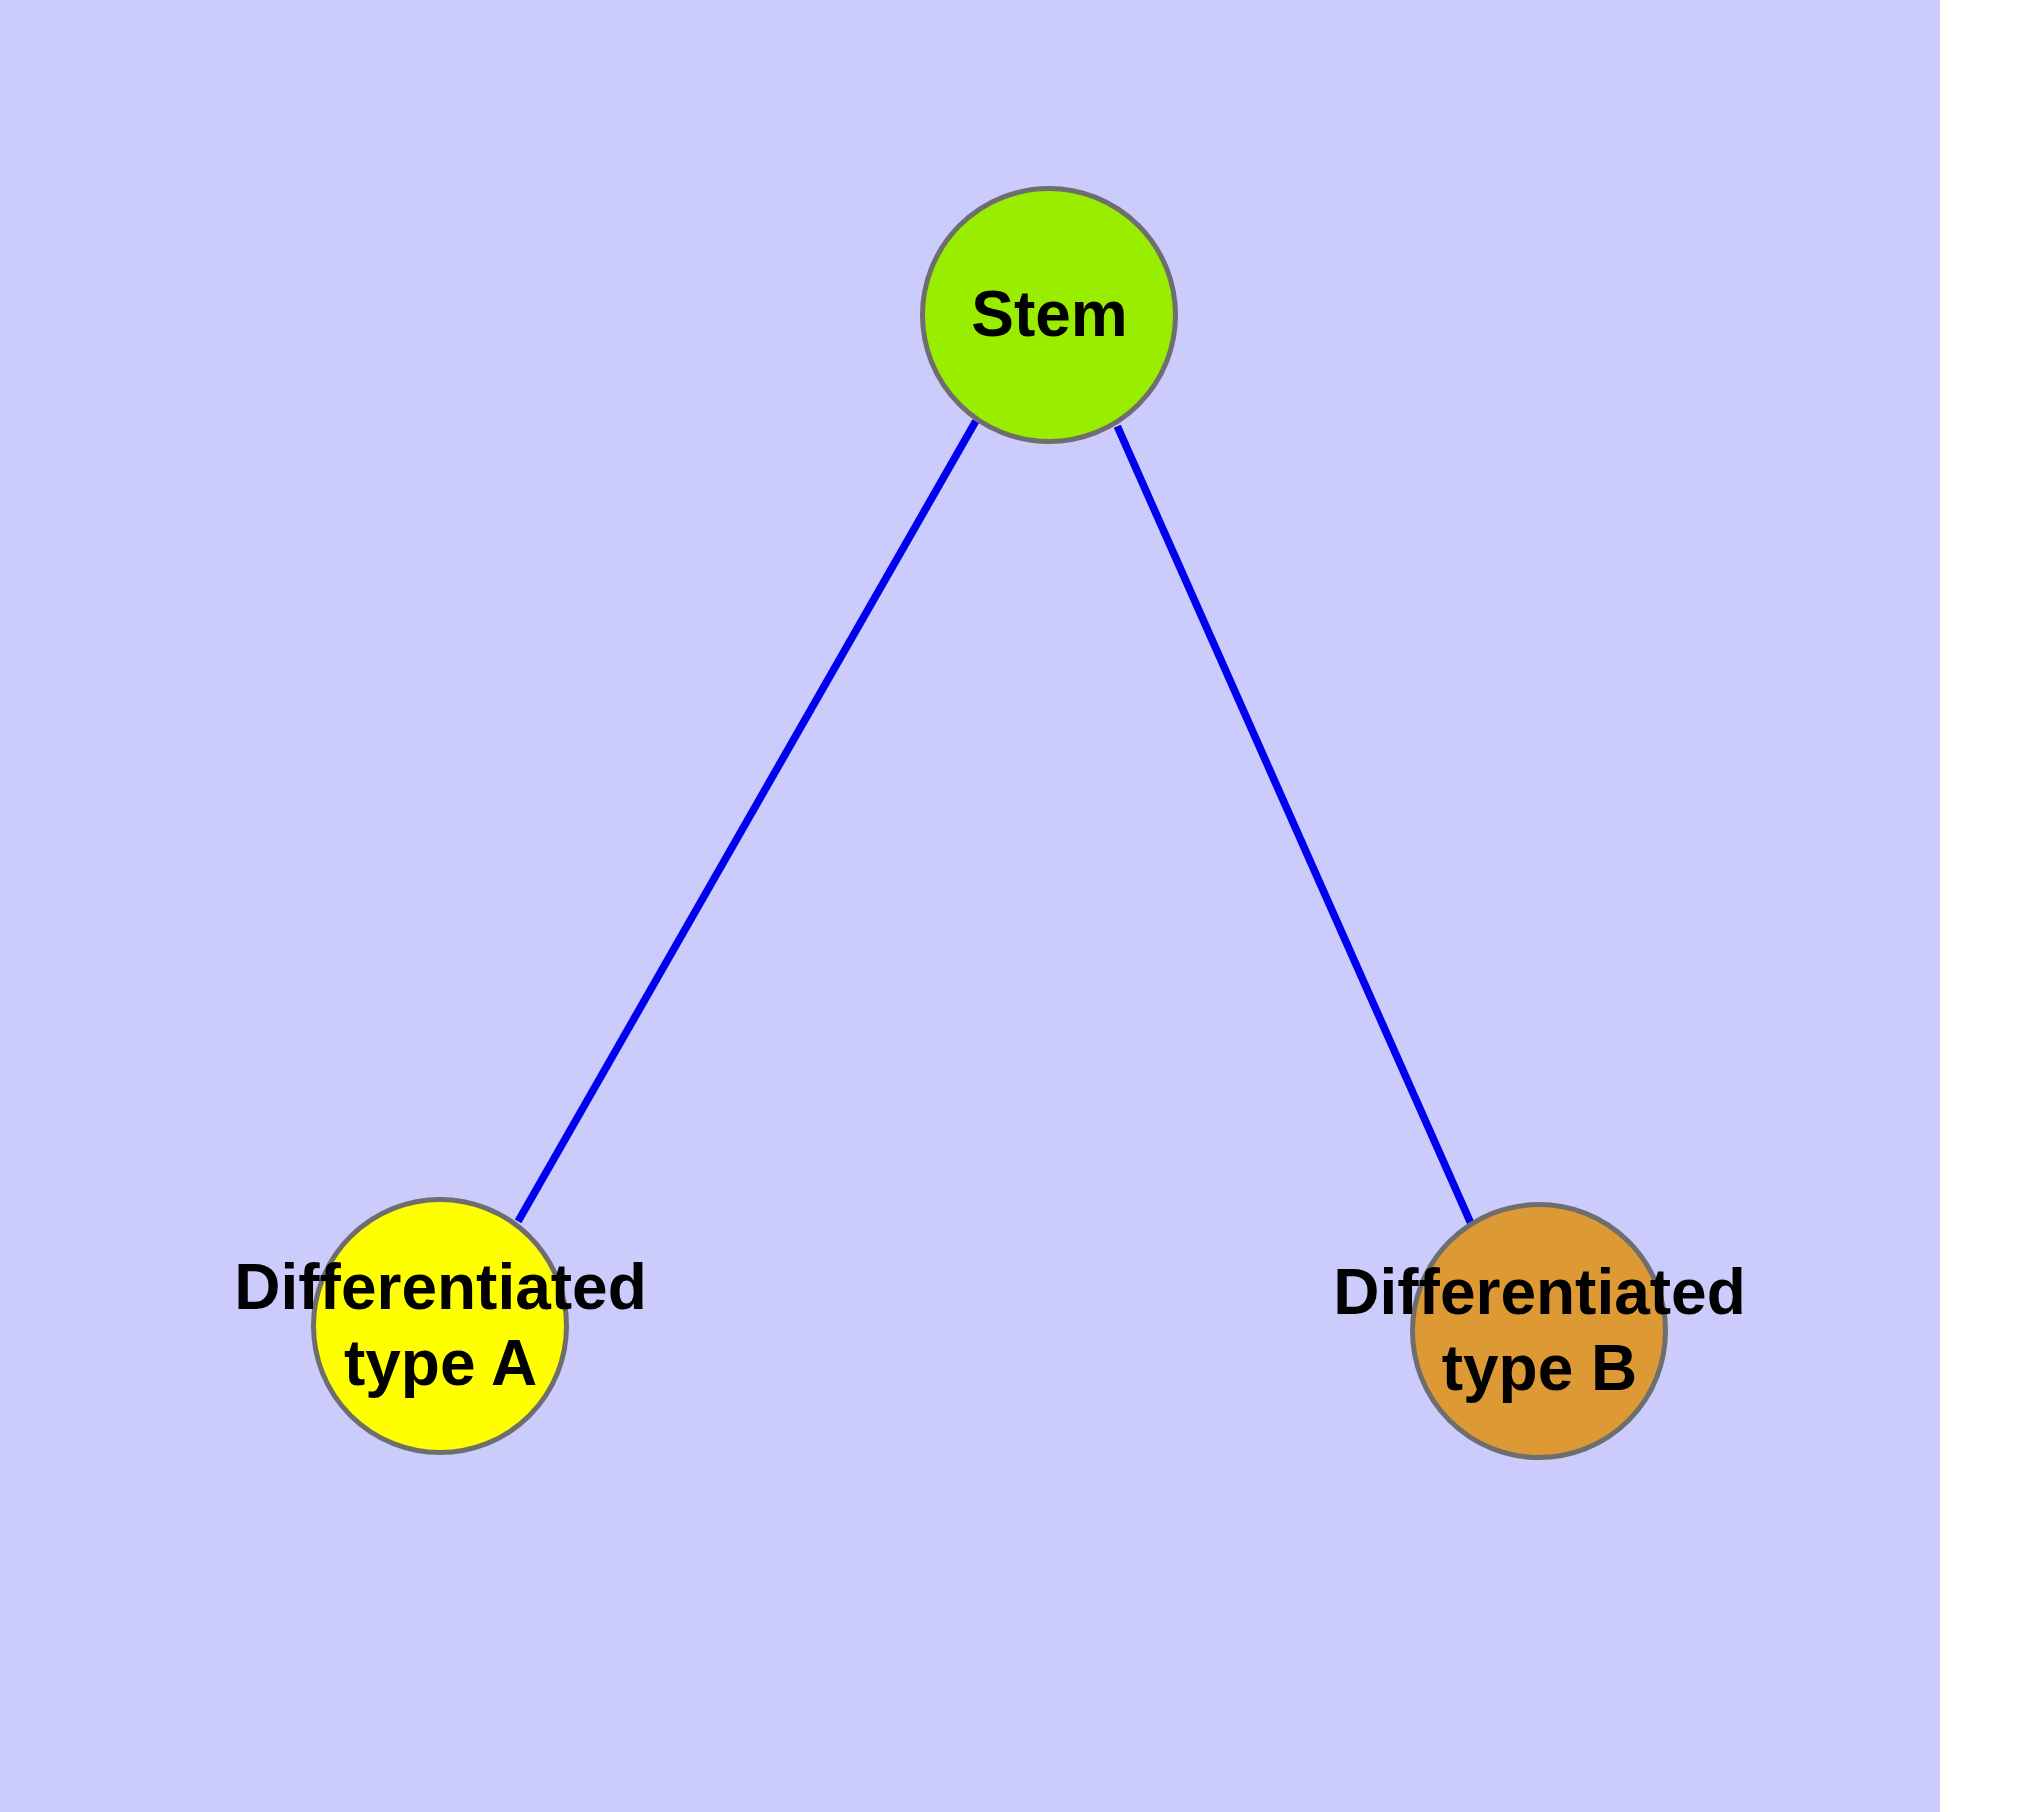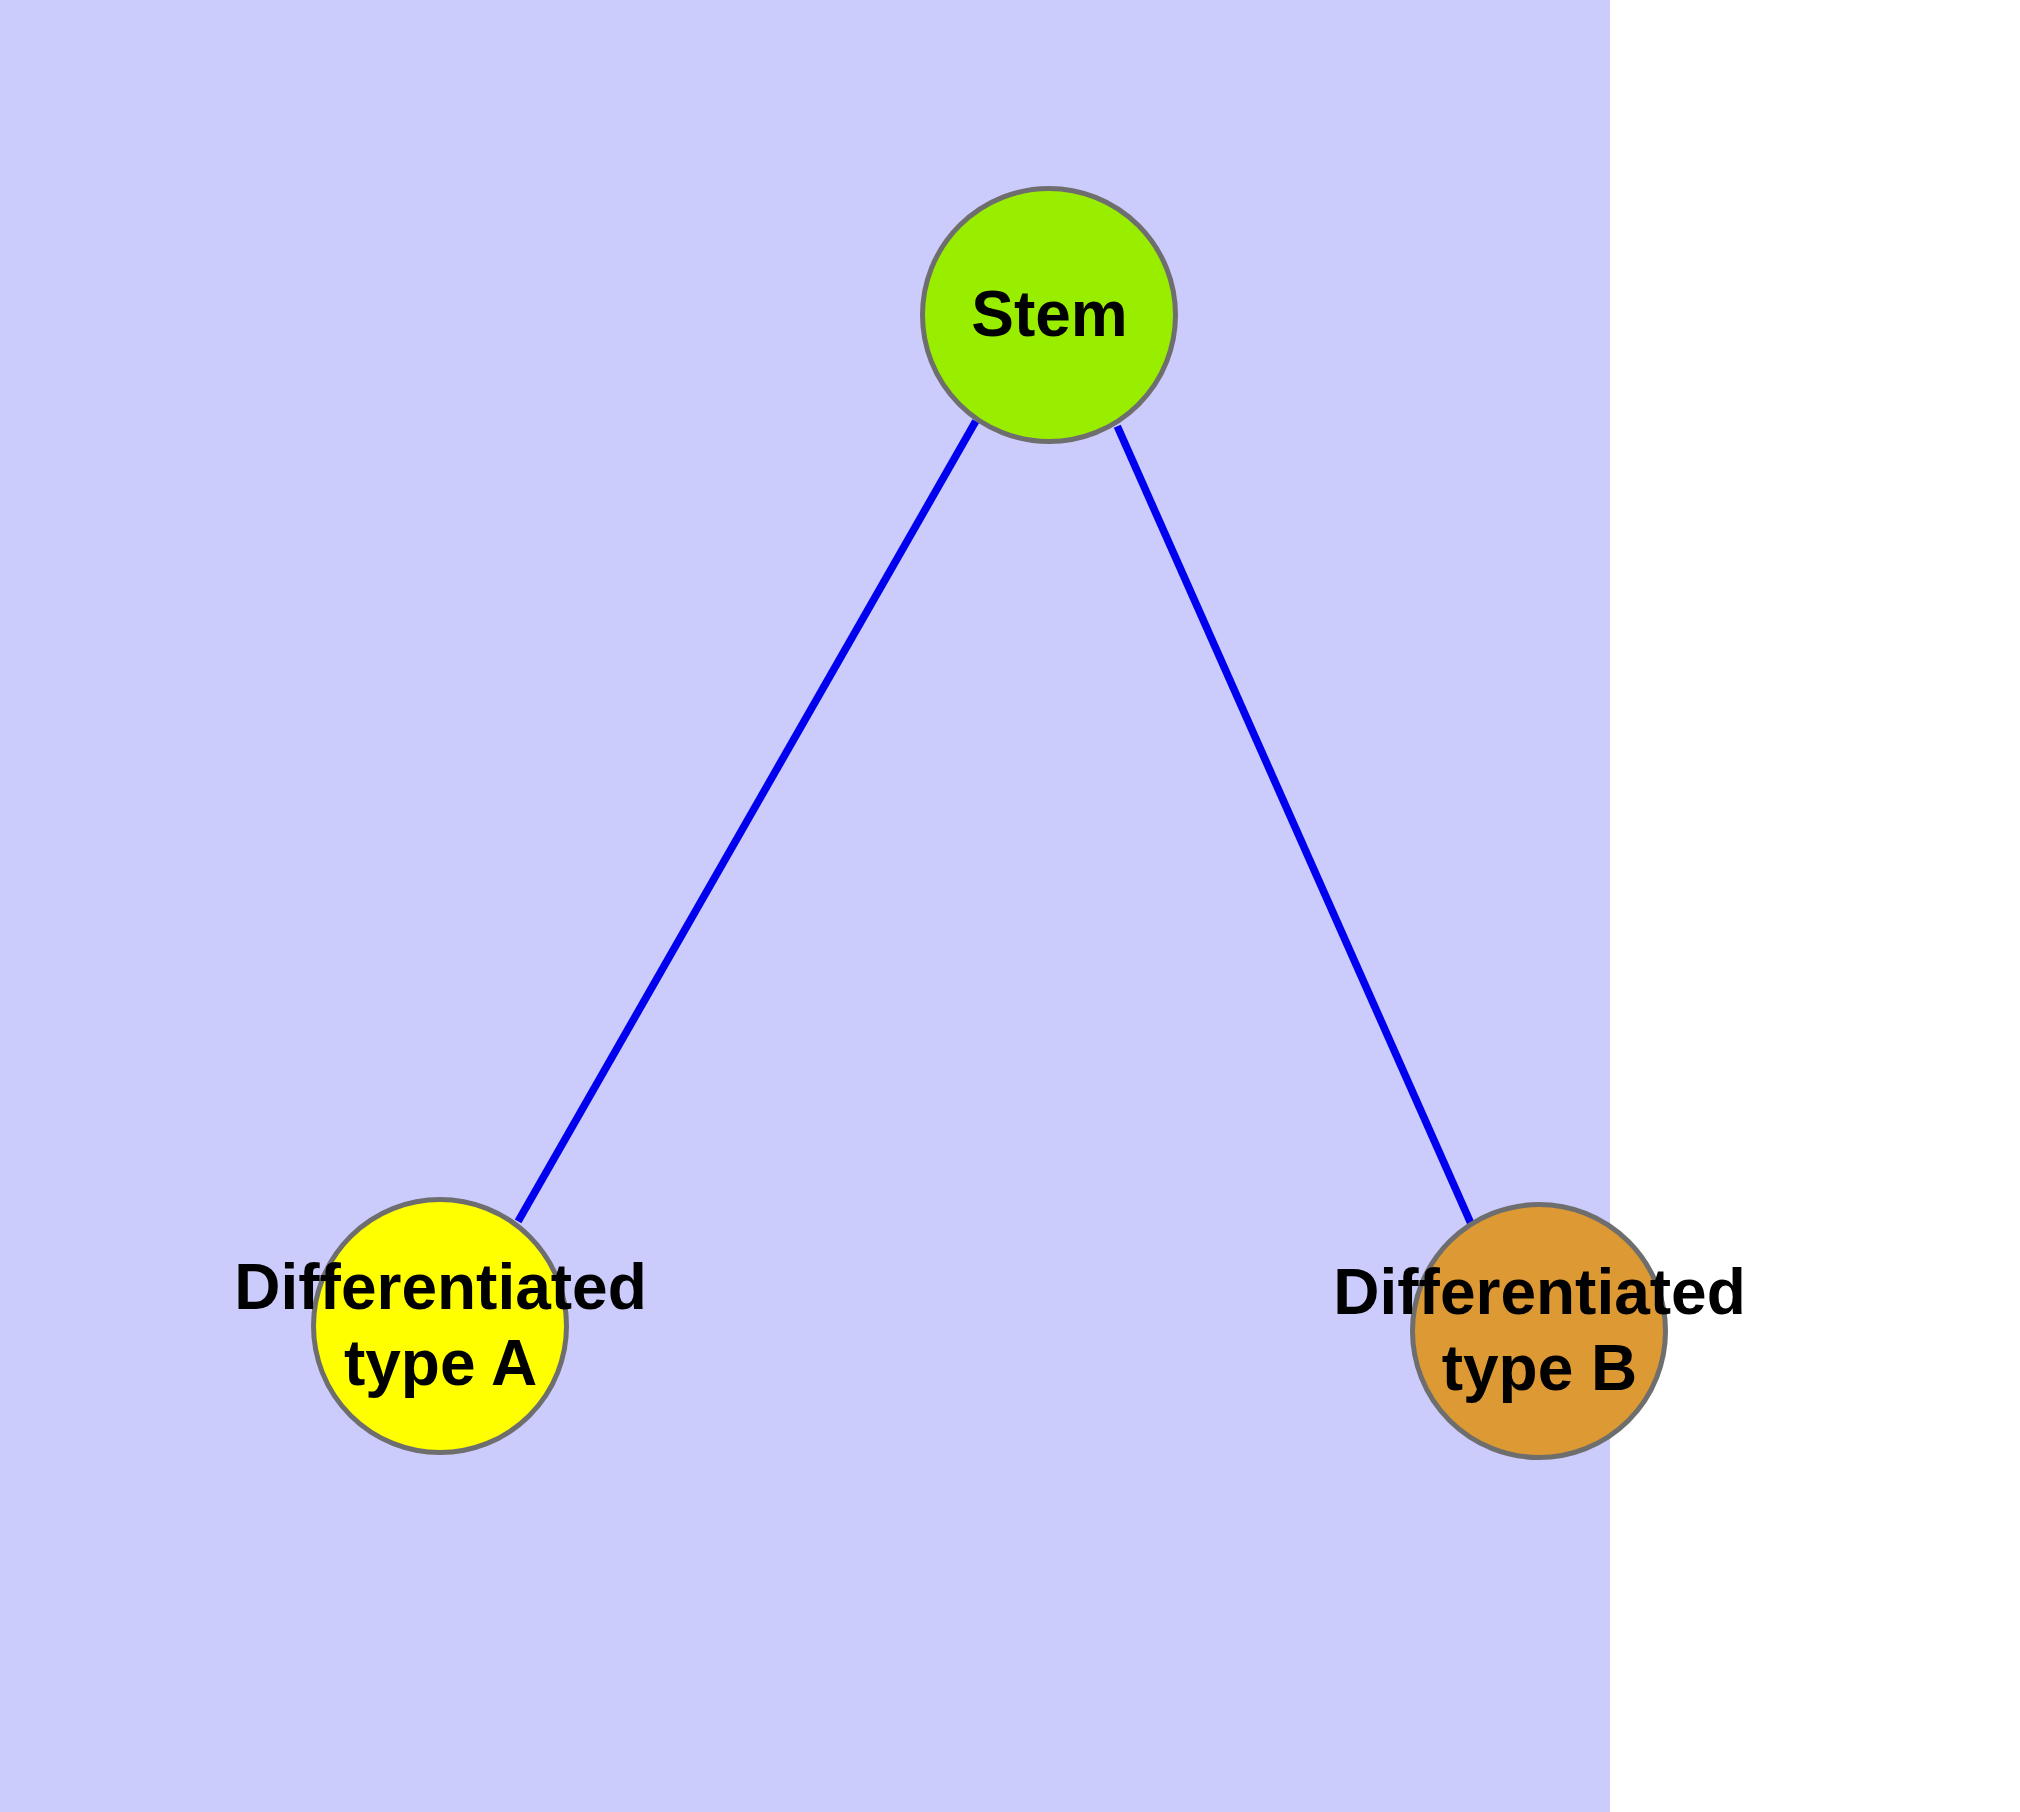--- a/index.html
+++ b/index.html
@@ -8,21 +8,21 @@
     padding: 0;
   }
   body {
     width: 2021px;
     height: 1812px;
     overflow: hidden;
     font-family: "Liberation Sans", sans-serif;
   }
   #graph-canvas {
     position: relative;
-    width: 1610px;
+    width: 1940px;
     height: 1812px;
     background: #ccccfc;
   }
   #edge-layer {
     position: absolute;
     left: 0;
     top: 0;
     width: 2021px;
     height: 1812px;
   }

